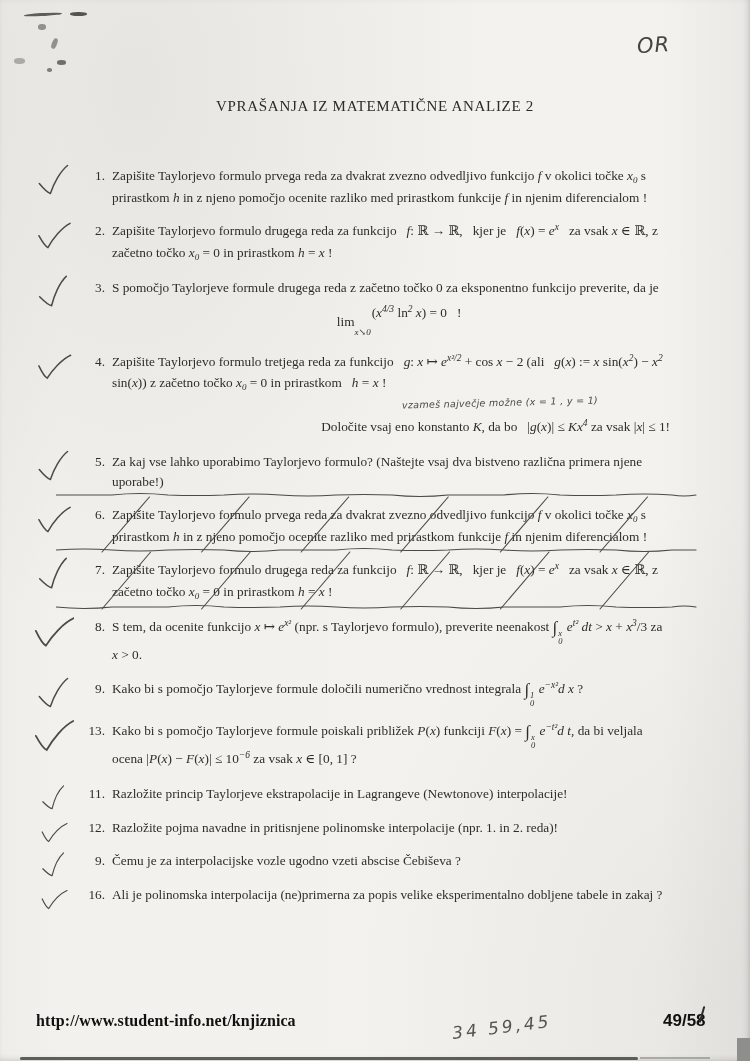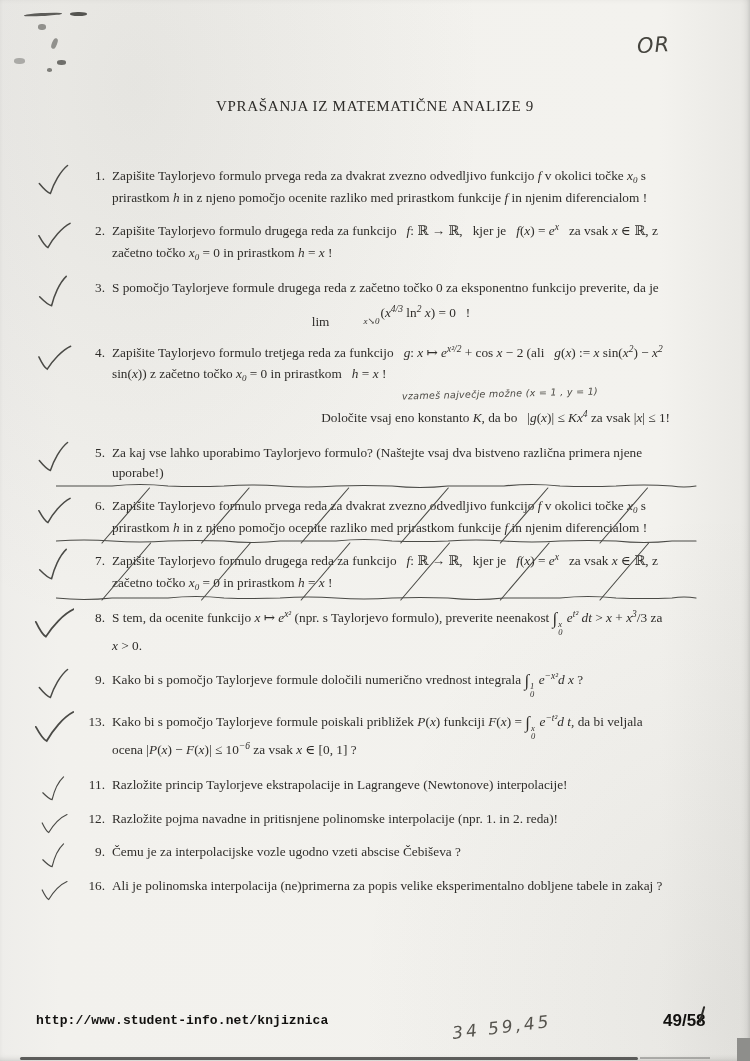--- a/index.html
+++ b/index.html
@@ -30,29 +30,29 @@
     font-family:"DejaVu Sans",sans-serif;font-style:italic;font-size:9.5px;line-height:12px;
     color:#4c4a44;margin:1px 0 2px 290px;transform:rotate(-1.5deg);letter-spacing:.3px;
   }
   .qextra{margin-top:9px;text-align:right;}
   .seg-m{font-style:italic;}
   .seg-sup{font-size:9.5px;font-style:italic;position:relative;top:-5px;}
   .seg-sub{font-size:9px;font-style:italic;position:relative;top:3px;}
   .seg-big{font-size:17px;vertical-align:-2px;line-height:0;}
   .seg-ss{display:inline-flex;flex-direction:column;font-size:8.5px;line-height:8px;
     font-style:italic;vertical-align:-5px;margin:0 1px;}
-  .seg-stk{display:inline-flex;flex-direction:row;align-items:center;line-height:1;
+  .seg-stk{display:inline-flex;flex-direction:column;align-items:center;line-height:1;
     vertical-align:-9px;margin-right:1px;}
   .stk-t{font-size:13.3px;}
   .stk-b{font-size:9px;font-style:italic;margin-left:34px;}
   .checkmark{position:absolute;left:-48px;top:-3px;}
   .strike-svg,.wavy-svg{position:absolute;pointer-events:none;}
   .footer-url{
     position:absolute;left:36px;top:1011px;
-    font-family:Liberation Mono, monospace;font-weight:bold;font-size:13px;
+    font-family:Liberation Serif, serif;font-weight:bold;font-size:16px;
     color:#12110f;letter-spacing:.1px;
   }
   .page-number{
     position:absolute;left:663px;top:1011px;
     font-family:"Liberation Sans","DejaVu Sans",sans-serif;font-weight:bold;font-size:17px;
     color:#12110f;
   }
   .page-tick{position:absolute;left:701px;top:1006px;width:2px;height:17px;background:#2c2b28;
     transform:rotate(16deg);border-radius:1px;}
   .scribble{
@@ -70,21 +70,21 @@
     opacity:.75;border-radius:2px;}
   .bottom-strip2{position:absolute;left:640px;bottom:2px;width:70px;height:2px;background:#5a5a57;
     opacity:.4;}
   .corner-block{position:absolute;right:0;bottom:0;width:13px;height:23px;background:#8e8e8b;}
 </style>
 </head>
 <body>
 
 <div class="page">
 
-  <div class="page-title">VPRAŠANJA IZ MATEMATIČNE ANALIZE 9</div>
+  <div class="page-title">VPRAŠANJA IZ MATEMATIČNE ANALIZE 2</div>
 
   <div class="or-mark">OR</div>
 
   <div id="questions">
       <div class="question">
         <svg width="40" height="34" class="checkmark">
           <path d="M4,17 C8,23 11,27 14,28 C18,19 26,7 34,2" fill="none" stroke="#4a4a46" stroke-width="1.5" stroke-linecap="round" transform="translate(20,17) rotate(-6) scale(1) translate(-19,-15)"></path>
         </svg>
         <div class="qnum">1.</div>
         <div class="qbody">

